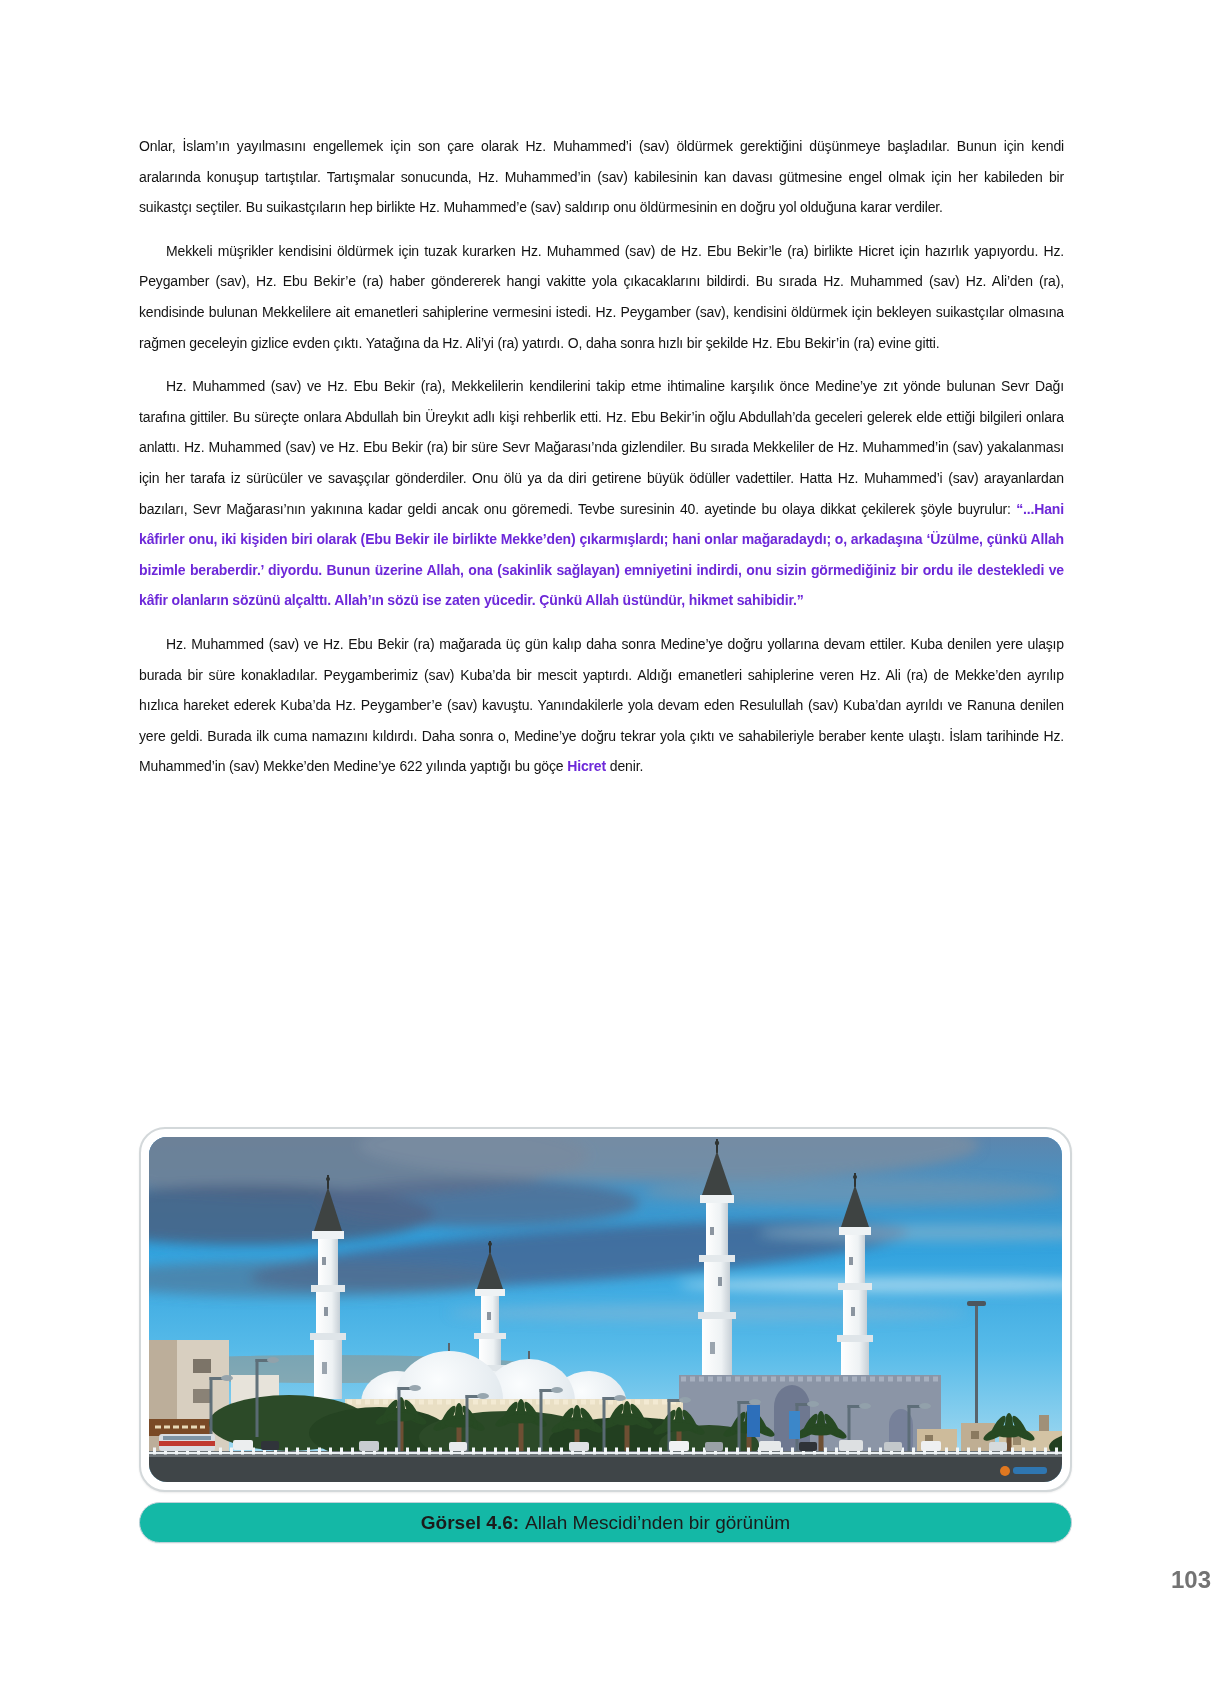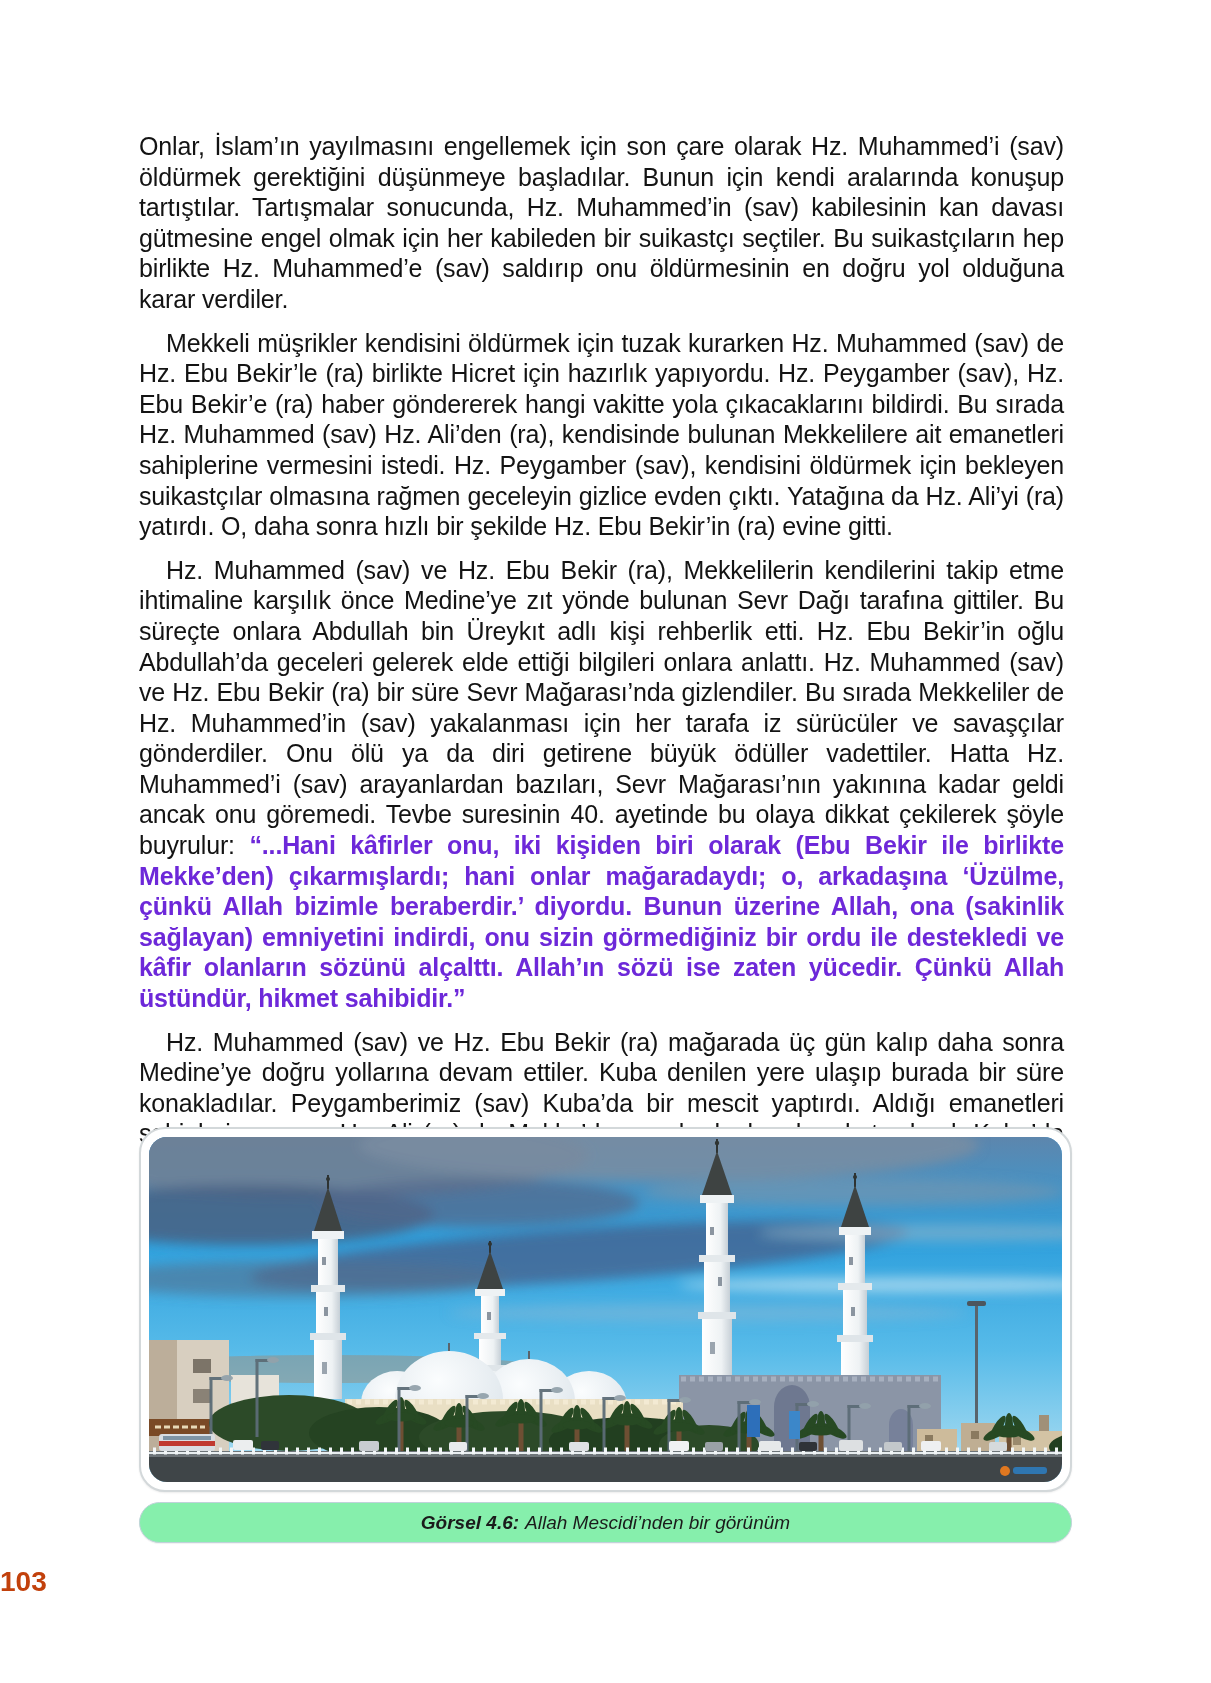--- a/index.html
+++ b/index.html
@@ -6,21 +6,21 @@
   .sheet{
     position:relative;
     width:1211px;height:1683px;
     background:#ffffff;
     font-family:"Liberation Sans",sans-serif;
     color:#101010;
     overflow:hidden;
   }
   .article{
     position:absolute;left:139px;top:131px;width:925px;
-    font-size:25px;line-height:30.6px;
+    font-size:14px;line-height:30.6px;
     text-align:justify;
     letter-spacing:-0.15px;
     color:#131313;
   }
   .article p{margin:0 0 13px 0;}
   .article p.indent{text-indent:27px;}
   .article strong{font-weight:700;color:#6d28d9;}
   .photo-card{
     position:absolute;left:139px;top:1127px;width:933px;height:365px;
     box-sizing:border-box;
@@ -32,31 +32,31 @@
   }
   .photo-inner{
     width:100%;height:100%;
     border-radius:18px;overflow:hidden;
     background:#58aee0;
   }
   .photo-inner svg{display:block;width:100%;height:100%;}
   .caption-pill{
     position:absolute;left:139px;top:1502px;width:933px;height:41px;
     box-sizing:border-box;
-    background:#86efac;
+    background:#14b8a6;
     border:1.5px solid #c0d2da;
     border-radius:21px;
     display:flex;align-items:center;justify-content:center;
-    font-style:italic;font-size:19px;color:#1b1b1b;
+    font-size:19px;color:#1b1b1b;
     box-shadow:0 1px 1px rgba(0,0,0,0.06);
   }
   .caption-pill .cap-label{font-weight:700;margin-right:6px;}
   .page-number{
     position:absolute;left:0;top:1566px;width:100%;
-    text-align:left;font-weight:700;font-size:28px;color:#c2410c;
+    text-align:right;font-weight:700;font-size:24px;color:#737373;
   }
 </style>
 </head>
 <body>
 
 <div class="sheet">
 
   <article class="article">
     <p><span>Onlar, İslam’ın yayılmasını engellemek için son çare olarak Hz. Muhammed’i (sav) öldürmek gerektiğini düşünmeye başladılar. Bunun için kendi aralarında konuşup tartıştılar. Tartışmalar sonucunda, Hz. Muhammed’in (sav) kabilesinin kan davası gütmesine engel olmak için her kabileden bir suikastçı seçtiler. Bu suikastçıların hep birlikte Hz. Muhammed’e (sav) saldırıp onu öldürmesinin en doğru yol olduğuna karar verdiler.</span></p>
     <p class="indent"><span>Mekkeli müşrikler kendisini öldürmek için tuzak kurarken Hz. Muhammed (sav) de Hz. Ebu Bekir’le (ra) birlikte Hicret için hazırlık yapıyordu. Hz. Peygamber (sav), Hz. Ebu Bekir’e (ra) haber göndererek hangi vakitte yola çıkacaklarını bildirdi. Bu sırada Hz. Muhammed (sav) Hz. Ali’den (ra), kendisinde bulunan Mekkelilere ait emanetleri sahiplerine vermesini istedi. Hz. Peygamber (sav), kendisini öldürmek için bekleyen suikastçılar olmasına rağmen geceleyin gizlice evden çıktı. Yatağına da Hz. Ali’yi (ra) yatırdı. O, daha sonra hızlı bir şekilde Hz. Ebu Bekir’in (ra) evine gitti.</span></p>

